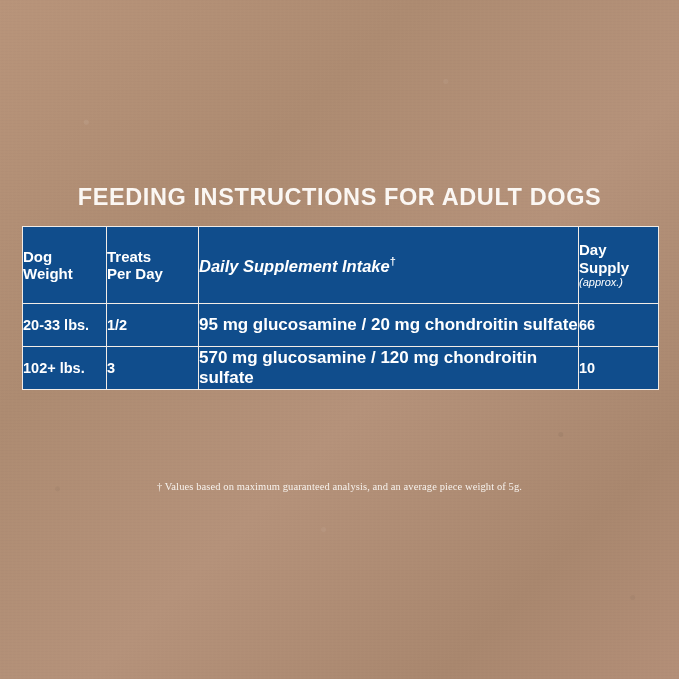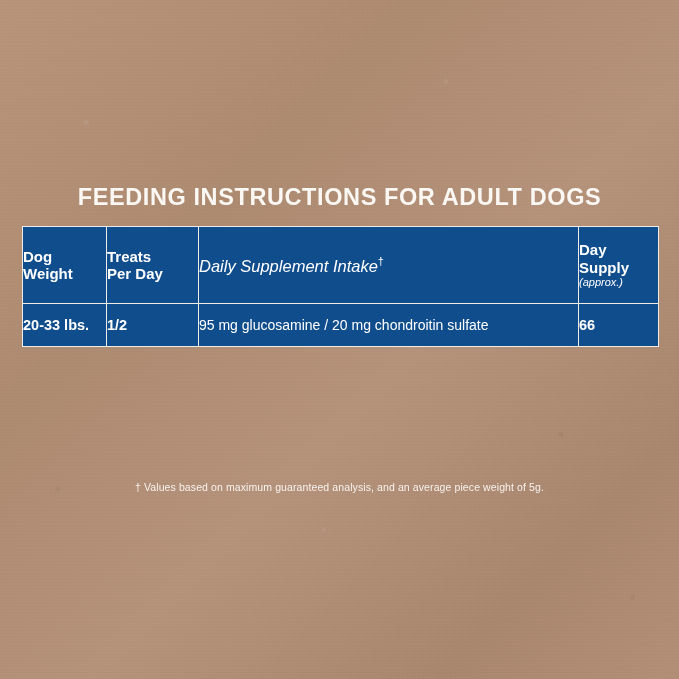--- a/index.html
+++ b/index.html
@@ -84,49 +84,50 @@
   th .sub {
     display: block;
     font-style: italic;
     font-weight: normal;
     font-size: 11px;
     margin-top: 0;
   }
   th.intake {
     font-style: italic;
     font-size: 16.5px;
-    font-weight: normal;
+    font-weight: bold;
   }
   th.intake .dag {
     font-style: normal;
     font-size: 11px;
     vertical-align: super;
   }
   tbody td {
     height: 42px;
     font-size: 14.5px;
     font-weight: bold;
   }
   td.intake-cell {
-    font-weight: normal;
-    font-size: 14px;
+    font-weight: bold;
+    font-size: 17px;
   }
   .col-weight { width: 84px; }
   .col-treats { width: 92px; }
   .col-intake { width: 380px; }
   .col-supply { width: 80px; }
   .footnote {
     position: absolute;
     left: 0;
     top: 481px;
     width: 679px;
     text-align: center;
     color: #f7f2ed;
     font-size: 10.5px;
     letter-spacing: 0.1px;
+    font-family: Liberation Serif, serif;
   }
 </style>
 </head>
 <body>
 
 <div id="page">
   <div id="grain"></div>
 
   <div class="content">
     <div class="title">FEEDING INSTRUCTIONS FOR ADULT DOGS</div>
@@ -159,19 +160,25 @@
             </th>
           </tr>
         </thead>
         <tbody>
           <tr>
             <td>20-33 lbs.</td>
             <td>1/2</td>
             <td class="intake-cell">95 mg glucosamine / 20 mg chondroitin sulfate</td>
             <td>66</td>
           </tr>
+          <tr>
+            <td>102+ lbs.</td>
+            <td>3</td>
+            <td class="intake-cell">570 mg glucosamine / 120 mg chondroitin sulfate</td>
+            <td>10</td>
+          </tr>
         </tbody>
       </table>
     </div>
 
     <div class="footnote">† Values based on maximum guaranteed analysis, and an average piece weight of 5g.</div>
   </div>
 </div>
 
 </body></html>

